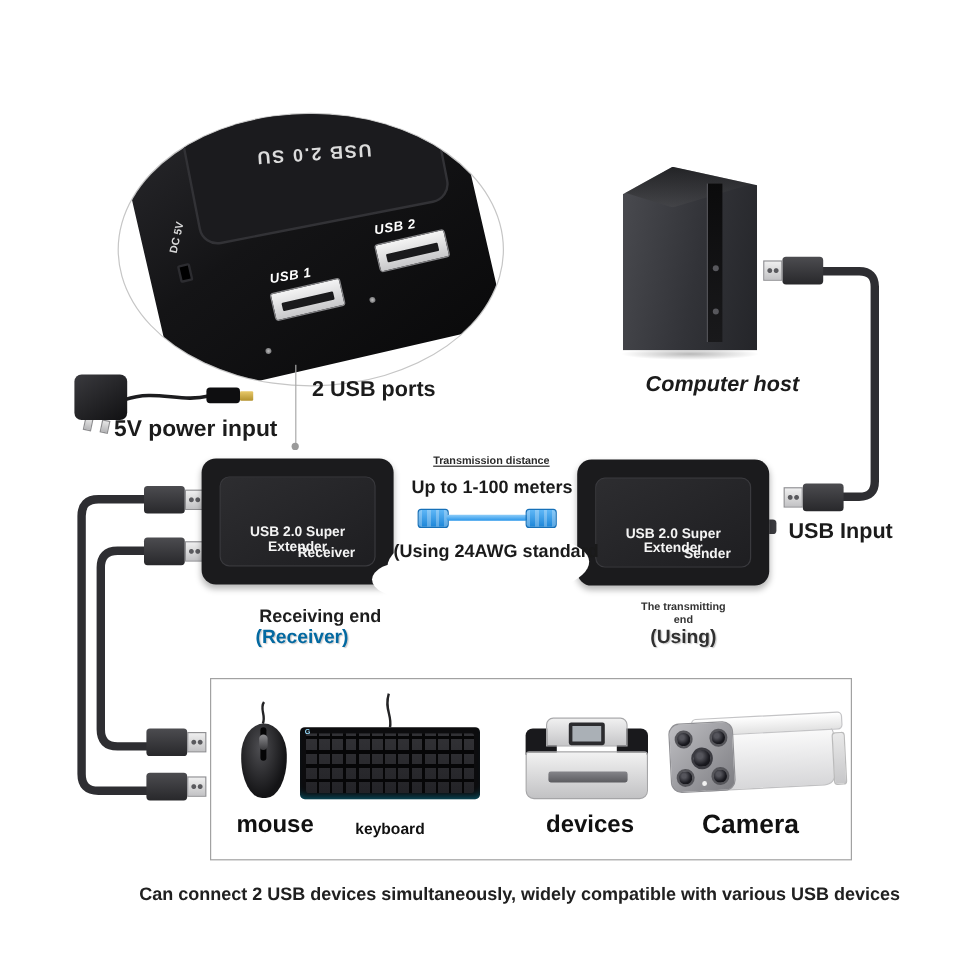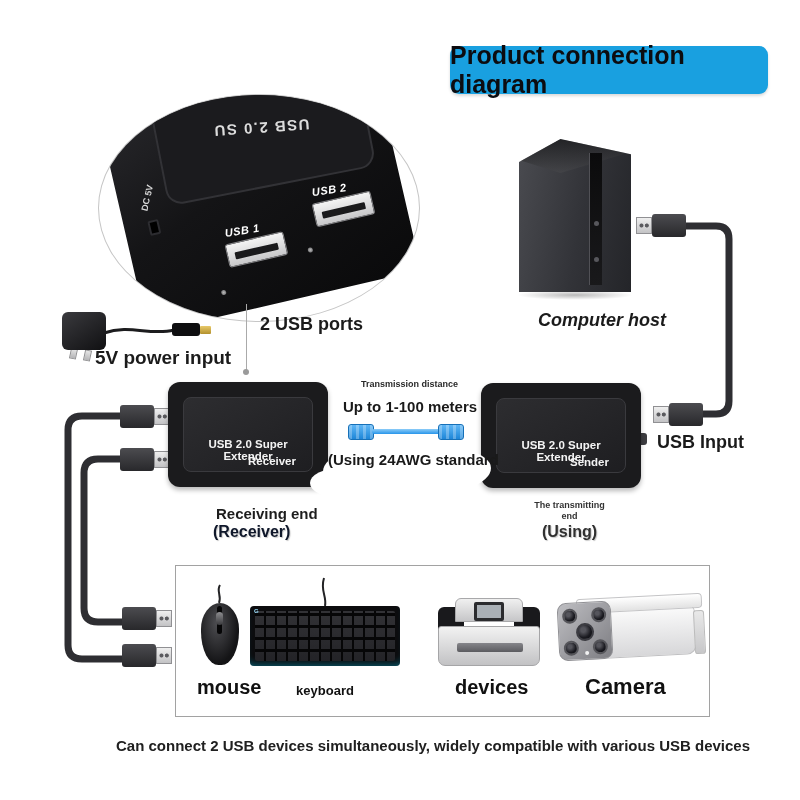--- a/index.html
+++ b/index.html
@@ -114,39 +114,39 @@
   .box-sender   { left:481px; top:383px; }
   .sender-nub { left:641px; top:433px; width:6px; height:12px; background:#3c3c40;
                 border-radius:0 3px 3px 0; z-index:3; }
 
   
   .blob { left:323px; top:441px; width:168px; height:56px; background:#fff;
           border-radius:48% 52% 45% 55% / 55% 48% 52% 45%; z-index:5; }
   .blob2 { left:310px; top:468px; width:60px; height:30px; background:#fff;
            border-radius:50%; z-index:5; }
   .mid { z-index:6; text-align:center; color:#1a1a1a; white-space:nowrap; }
-  .mid-heading { left:352px; top:379px; width:115px; font-size:9px; font-weight:bold; color:#2b2b2b; }
+  .mid-heading { left:352px; top:379px; width:115px; font-size:9px; font-weight:bold; color:#2b2b2b;text-decoration:underline; }
   .mid-distance { left:340px; top:398px; width:140px; font-size:15px; font-weight:bold; }
   .mid-note1 { left:328px; top:451px; width:160px; font-size:15px; font-weight:bold; }
   .mid-note2 { left:320px; top:471px; width:176px; font-size:15px; font-weight:bold; }
   .tofu { display:inline-block; background:#1d1d1f; color:#e8e8e8; font-size:10px;
           font-weight:bold; border:1px solid #000; padding:0 3px; margin-left:1px;
           line-height:13px; vertical-align:2px; }
 
   .patch { left:348px; top:424px; width:116px; height:18px; z-index:6; }
   .patch-conn { position:absolute; top:0; width:26px; height:16px; border-radius:3px;
                 background:repeating-linear-gradient(90deg, rgba(255,255,255,.28) 0 3px, transparent 3px 7px),
                            linear-gradient(#5eb6f6,#1d86d8); border:1px solid #1670b8; }
   .patch-conn.l { left:0; } .patch-conn.r { right:0; }
   .patch-wire { position:absolute; left:24px; right:24px; top:5px; height:5px;
                 background:linear-gradient(#8cccf8,#2795ea); border-radius:3px; }
 
   
   .cap-recv1 { left:216px; top:505px; font-size:15px; font-weight:bold; color:#1d1d1d; z-index:6; }
-  .cap-recv2 { left:213px; top:523px; font-size:16px; font-weight:600; color:#0f172a;
+  .cap-recv2 { left:213px; top:523px; font-size:16px; font-weight:600; color:#0369a1;
                text-shadow:1px 1px 1px #c9c9c9; z-index:6; }
   .cap-send { left:517px; top:500px; width:105px; text-align:center; z-index:6; }
   .cap-send .s1 { font-size:9px; font-weight:bold; color:#333; line-height:11px; }
   .cap-send .s2 { font-size:9px; font-weight:bold; color:#333; line-height:11px; }
   .cap-send .s3 { font-size:16px; font-weight:600; color:#303030;
                   text-shadow:1px 1px 1px #c9c9c9; margin-top:1px; }
 
   
   .devbox { left:175px; top:565px; width:535px; height:152px; border:1px solid #a2a2a2;
             background:#fff; z-index:1; }
@@ -217,23 +217,20 @@
 
   
   .footer { left:0; top:737px; width:800px; padding-left:66px; text-align:center;
             font-size:15px; font-weight:bold; color:#202020; z-index:6; }
 </style>
 </head>
 <body>
 
 <div id="stage">
 
-  <div class="abs banner">
-    <span class="banner-text">Product connection diagram</span>
-  </div>
 
   <div class="abs inset">
     <div class="inset-device">
       <div class="dev-body"></div>
       <div class="dev-top">
         <div class="dev-top-label">USB 2.0 SU</div>
       </div>
       <div class="dev-dc-label">DC 5V</div>
       <div class="dev-dc-port"></div>
       <div class="usb-port port1">

